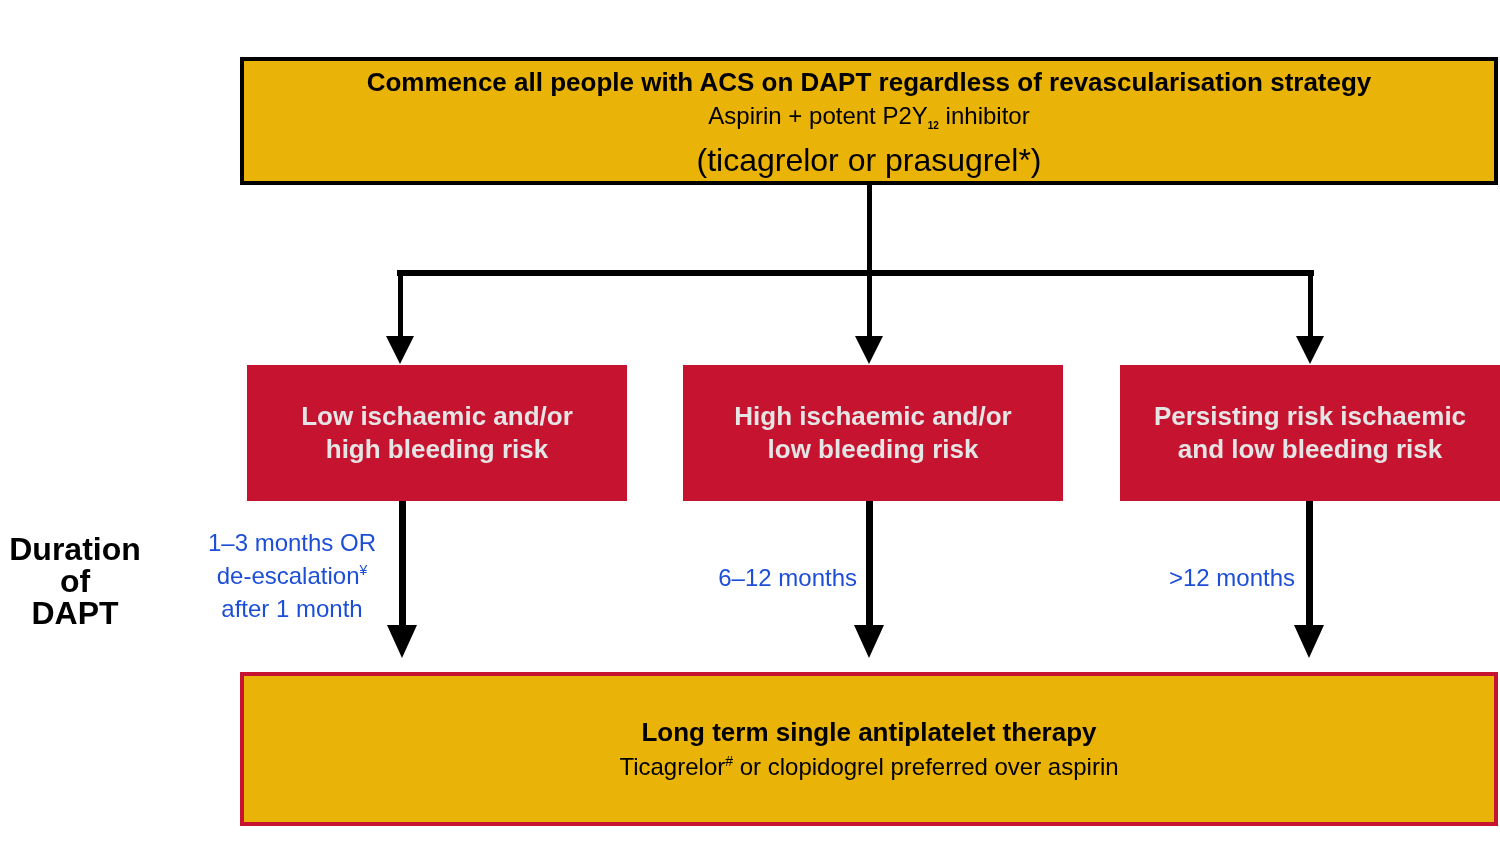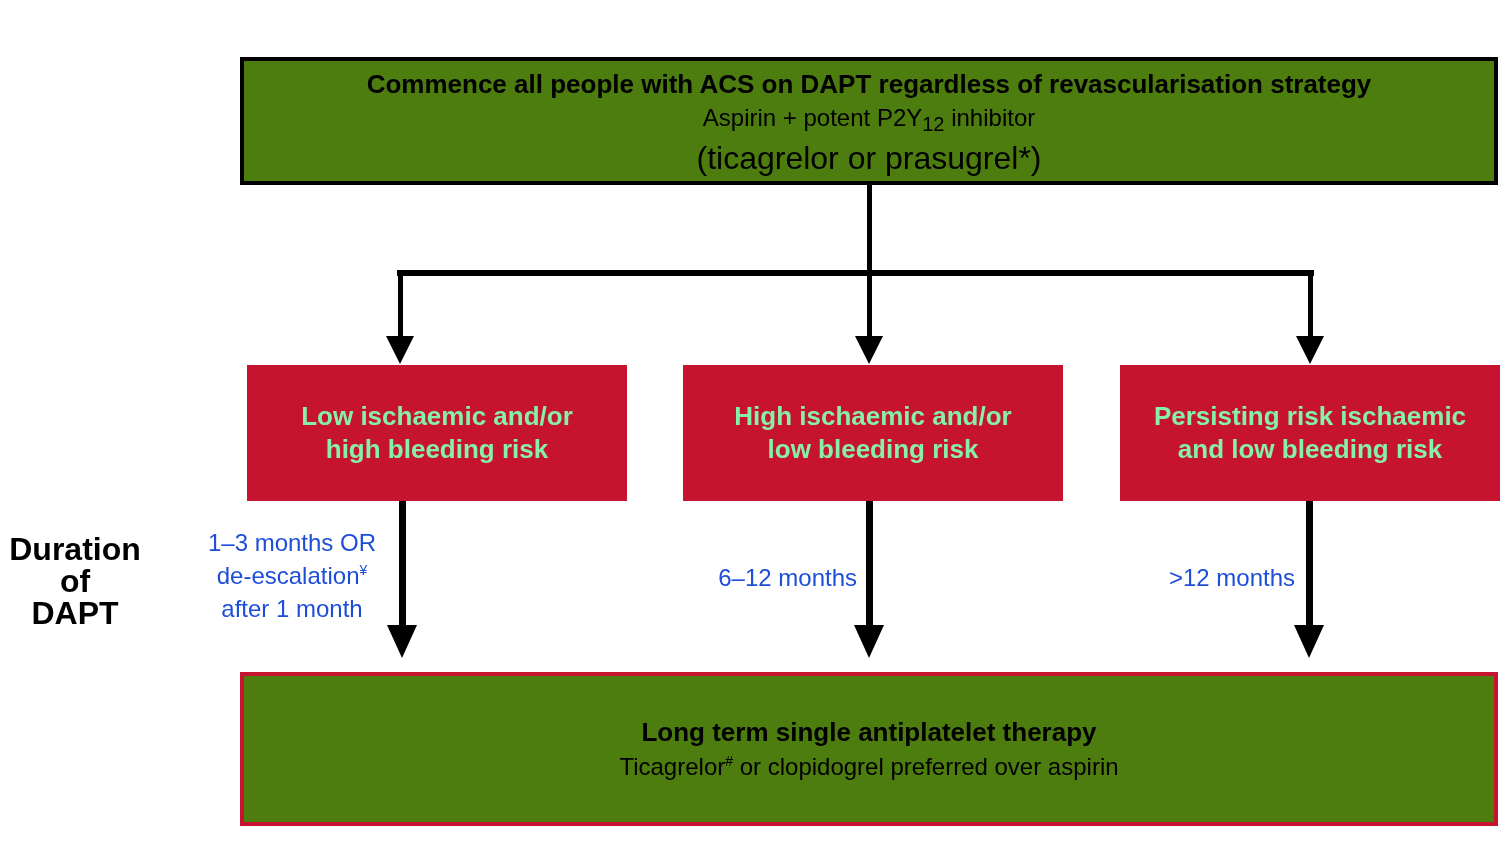--- a/index.html
+++ b/index.html
@@ -14,21 +14,21 @@
     height: 868px;
     background: #ffffff;
     overflow: hidden;
     color: #000000;
   }
 
   
   .outline-box {
     position: absolute;
     box-sizing: border-box;
-    background: #4d7c0f;
+    background: #eab308;
     display: flex;
     flex-direction: column;
     align-items: center;
     justify-content: center;
     text-align: center;
   }
   .top-box {
     left: 240px; top: 57px;
     width: 1258px; height: 128px;
     border: 4px solid #000000;
@@ -44,21 +44,21 @@
   }
   .bottom-box .b-line1 { font-weight: bold; font-size: 26px; line-height: 36px; }
   .bottom-box .b-line2 { font-size: 24px; line-height: 34px; }
 
   .risk-box {
     position: absolute;
     box-sizing: border-box;
     top: 365px;
     width: 380px; height: 136px;
     background: #C6132F;
-    color: #86efac;
+    color: #e5e5e5;
     font-weight: bold;
     font-size: 26px;
     line-height: 33px;
     display: flex;
     flex-direction: column;
     align-items: center;
     justify-content: center;
     text-align: center;
   }
   .risk-box.pos-1 { left: 247px; }
@@ -117,21 +117,21 @@
   .dur-label {
     position: absolute;
     font-size: 24px;
     line-height: 33px;
     color: #1d4ed8;
   }
   .dur-left  { left: 178px; top: 526px; width: 228px; text-align: center; }
   .dur-mid   { left: 655px; top: 561px; width: 202px; text-align: right; }
   .dur-right { left: 1093px; top: 561px; width: 202px; text-align: right; }
 
-  .sub { font-size: 20px; vertical-align: -5px; }
+  .sub { font-size: 10px; vertical-align: -5px; font-weight: bold; }
   .sup { font-size: 14px; vertical-align: super; line-height: 0; }
 </style>
 </head>
 <body>
 
 <div class="canvas">
 
   <div class="outline-box top-box">
     <div class="t-line1">Commence all people with ACS on DAPT regardless of revascularisation strategy</div>
     <div class="t-line2"><span>Aspirin + potent P2Y</span><span class="sub">12</span><span> inhibitor</span></div>

